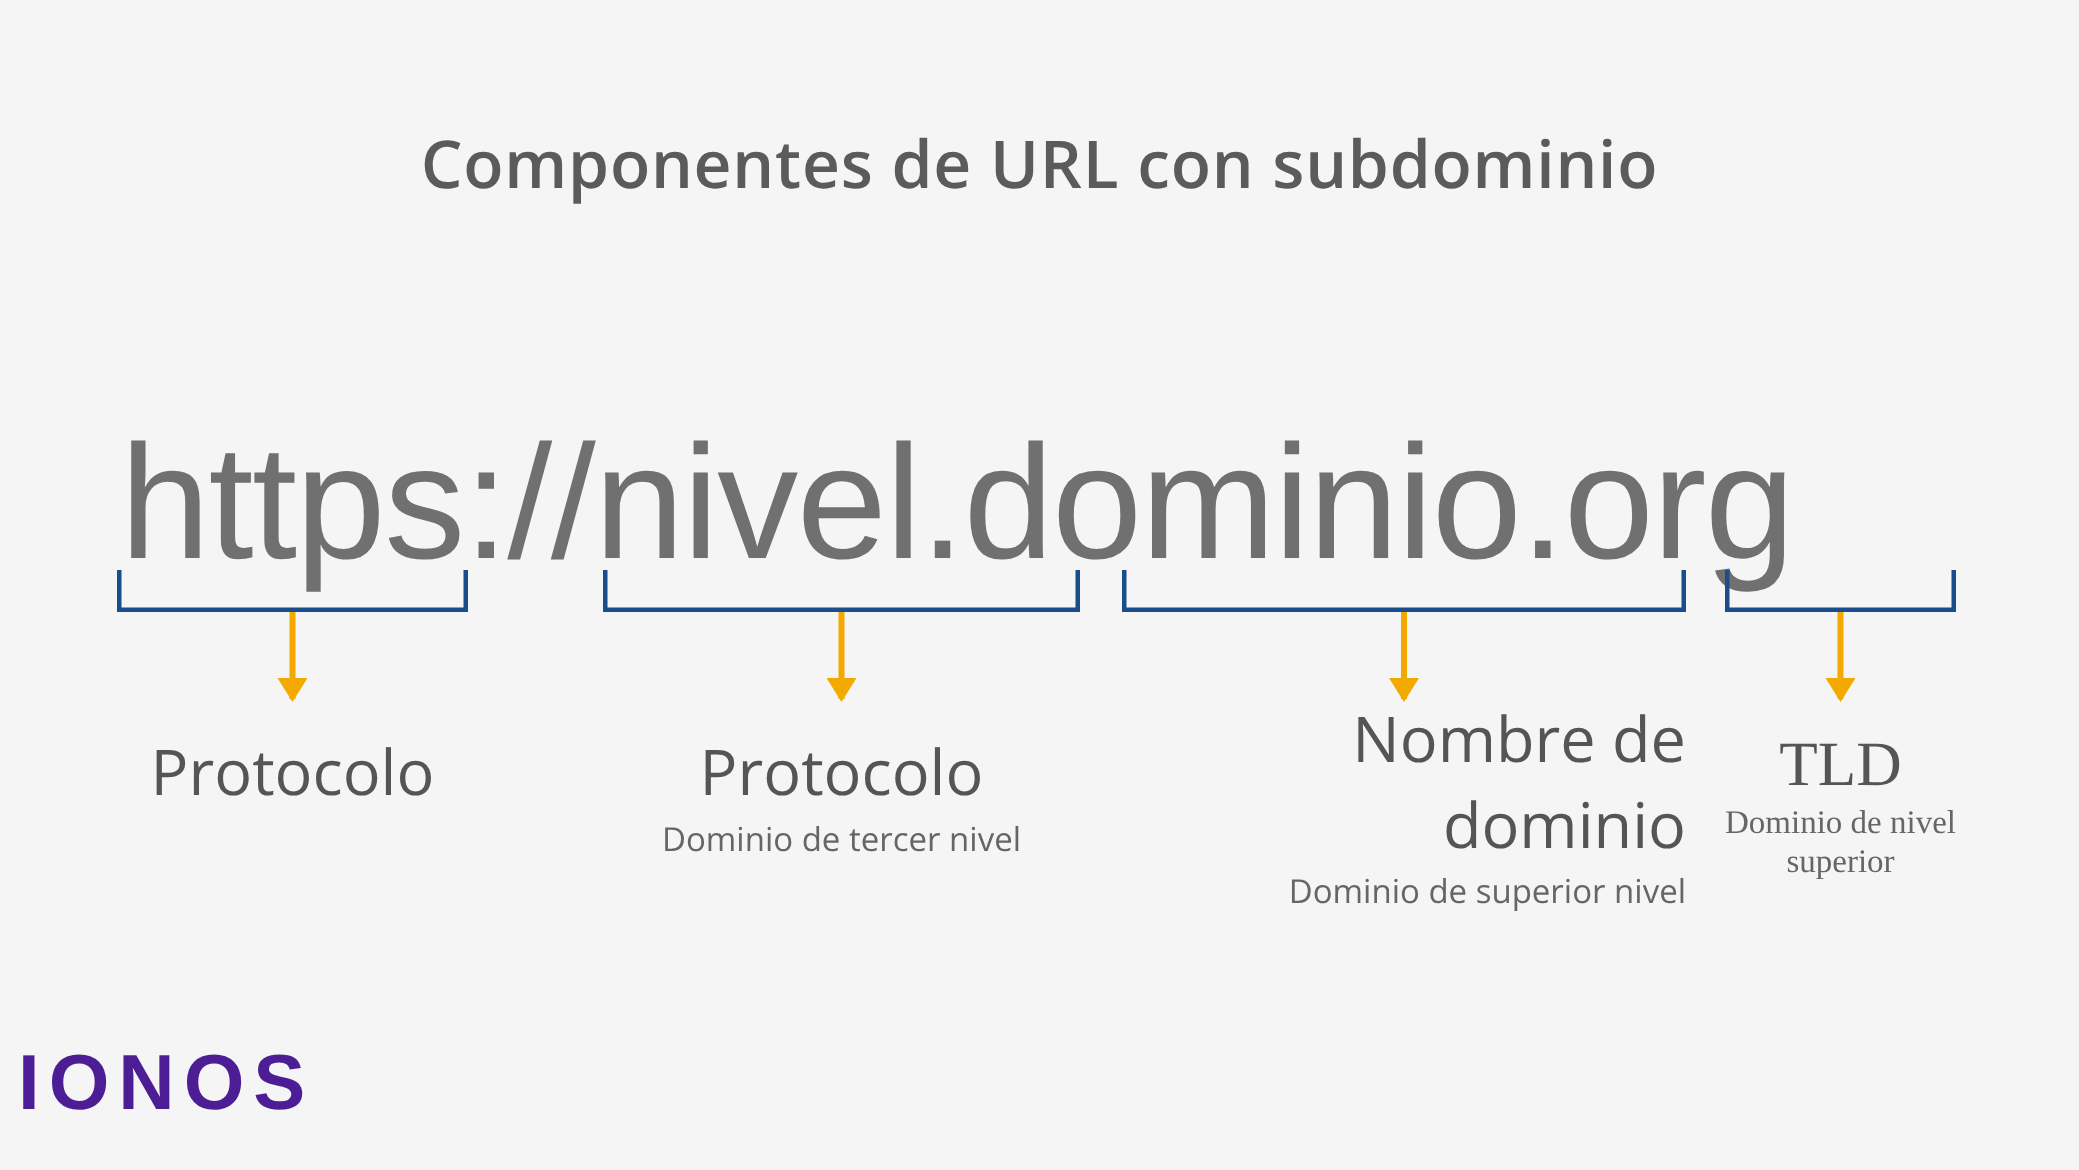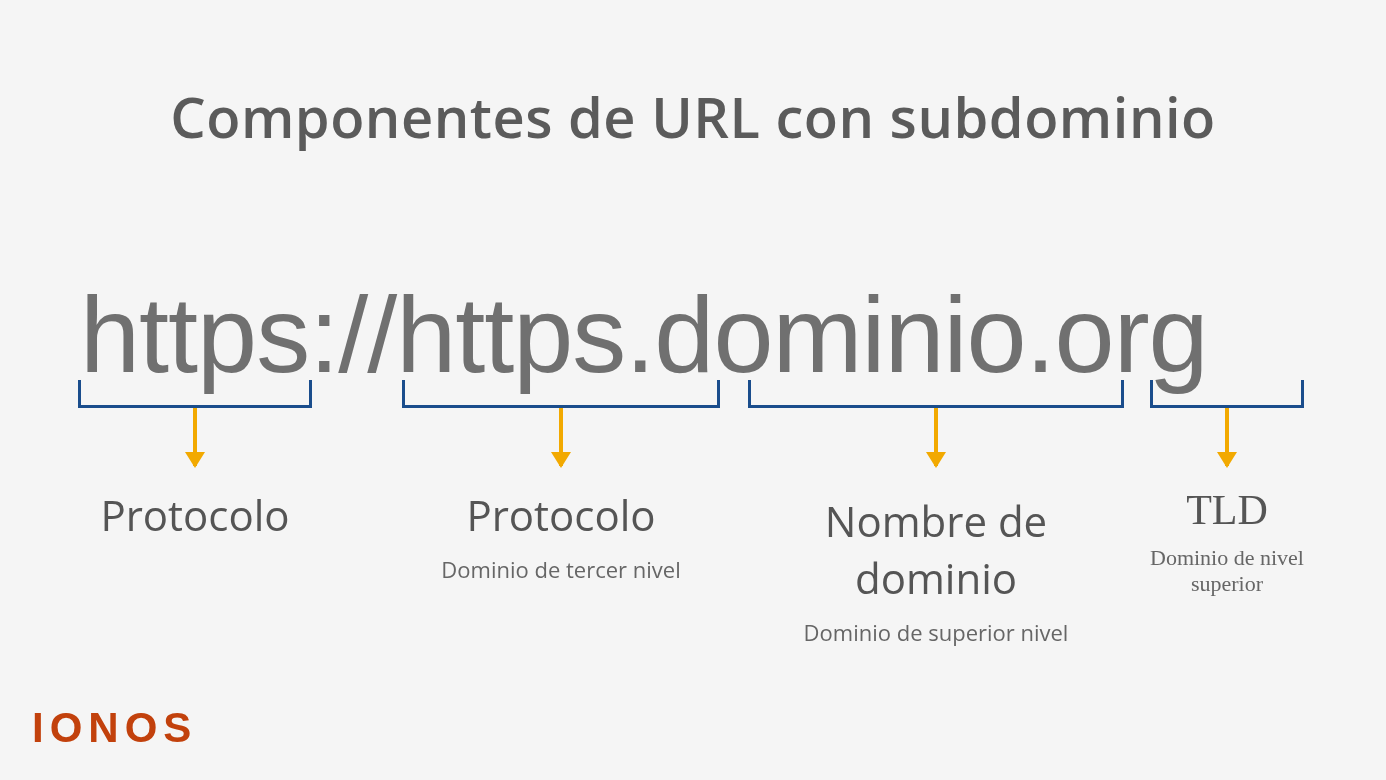--- a/index.html
+++ b/index.html
@@ -10,21 +10,21 @@
     font-family: "Segoe UI", "Open Sans", Arial, sans-serif;
     position: relative;
     overflow: hidden;
   }
   .title {
     position: absolute;
     top: 78px;
     left: 0;
     width: 100%;
     text-align: center;
-    font-size: 56px;
+    font-size: 44px;
     font-weight: 600;
     color: #5b5b5b;
     letter-spacing: 0.5px;
   }
   .url-line {
     position: absolute;
     top: 272px;
     left: 80px;
     font-size: 108px;
     font-weight: 300;
@@ -63,40 +63,40 @@
   }
   .label .main {
     font-size: 42px;
     font-weight: 400;
     color: #555;
   }
   .label .sub {
     font-size: 22px;
     font-weight: 400;
     color: #666;
-    margin-top: 11px;
+    margin-top: 1px;
   }
   .logo {
     position: absolute;
-    left: 32px;
+    left: 12px;
     bottom: 28px;
-    font-size: 42px;
+    font-size: 52px;
     font-weight: 700;
-    color: #c2410c;
+    color: #4c1d95;
     letter-spacing: 6px;
     font-family: Arial, sans-serif;
   }
 </style>
 </head>
 <body>
 
 <div class="title">Componentes de URL con subdominio</div>
 
 <div class="url-line">
-  <span>https://</span><span>https</span><span>.</span><span>dominio</span><span>.</span><span>org</span>
+  <span>https://</span><span>nivel</span><span>.</span><span>dominio</span><span>.</span><span>org</span>
 </div>
 
 <div class="bracket" style="left:78px; width:234px; top:380px;"></div>
 <div class="bracket" style="left:402px; width:318px; top:380px;"></div>
 <div class="bracket" style="left:748px; width:376px; top:380px;"></div>
 <div class="bracket" style="left:1150px; width:154px; top:380px;"></div>
 
 <div class="arrow" style="left:193px; top:408px; height:58px;"></div>
 <div class="arrow" style="left:559px; top:408px; height:58px;"></div>
 <div class="arrow" style="left:934px; top:408px; height:58px;"></div>
@@ -104,21 +104,21 @@
 
 <div class="label" style="left:78px; width:234px; top:486px;">
   <div class="main">Protocolo</div>
 </div>
 
 <div class="label" style="left:402px; width:318px; top:486px;">
   <div class="main">Protocolo</div>
   <div class="sub">Dominio de tercer nivel</div>
 </div>
 
-<div class="label" style="left:748px; width:376px; top:492px;">
+<div class="label" style="left:748px; width:376px; top:464px;text-align:right;">
   <div class="main">Nombre de dominio</div>
   <div class="sub">Dominio de superior nivel</div>
 </div>
 
 <div class="label" style="left:1130px; width:194px; top:486px;font-family:Liberation Serif, serif;">
   <div class="main">TLD</div>
   <div class="sub">Dominio de nivel superior</div>
 </div>
 
 <div class="logo">IONOS</div>

